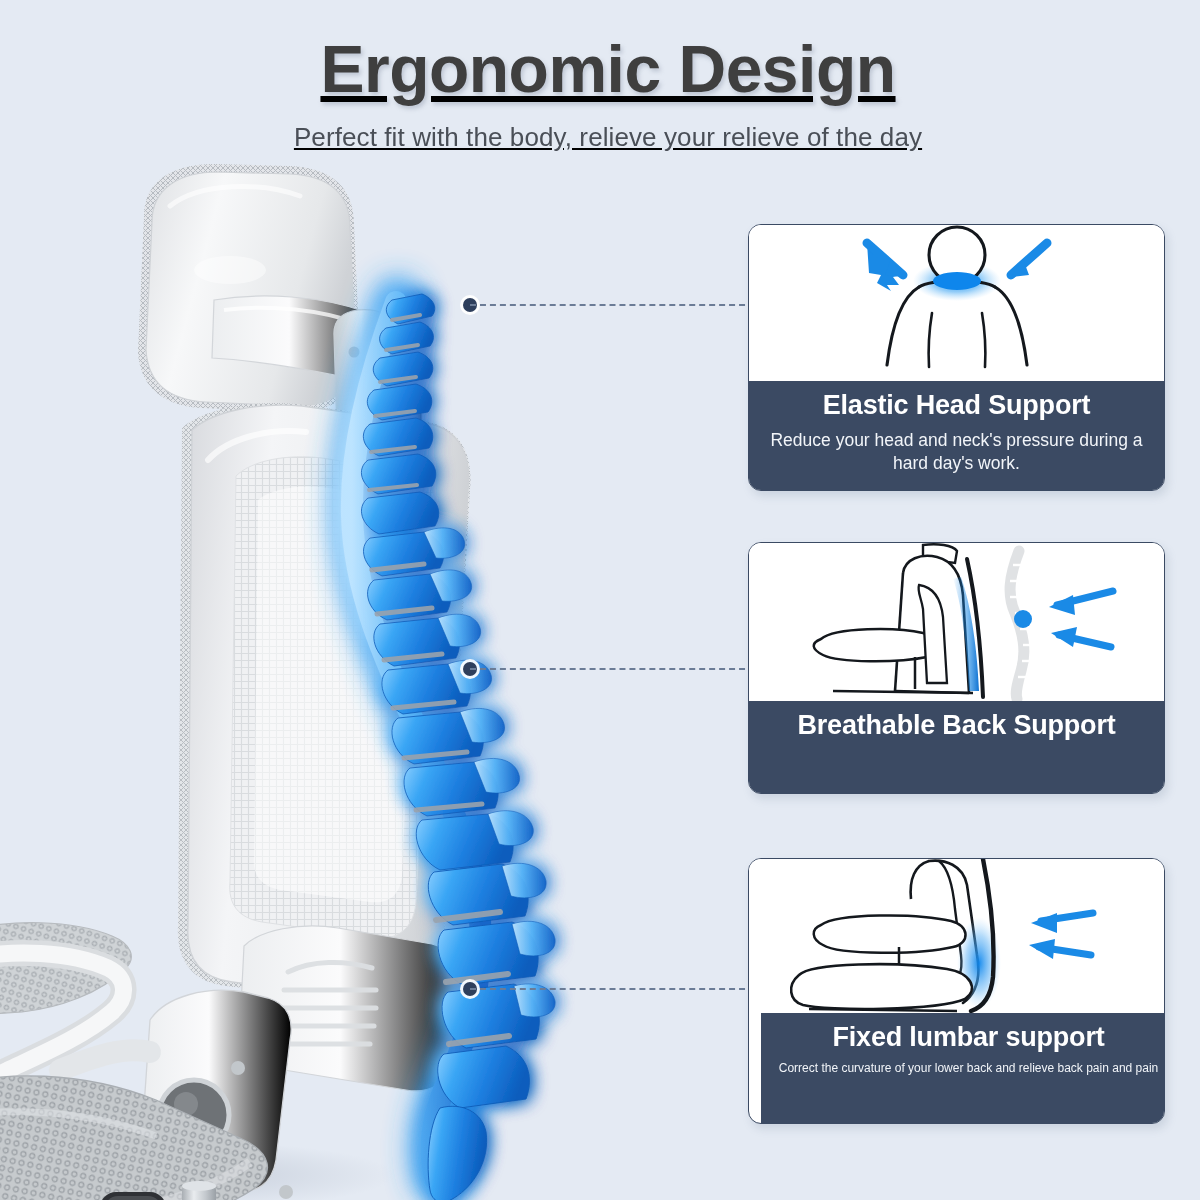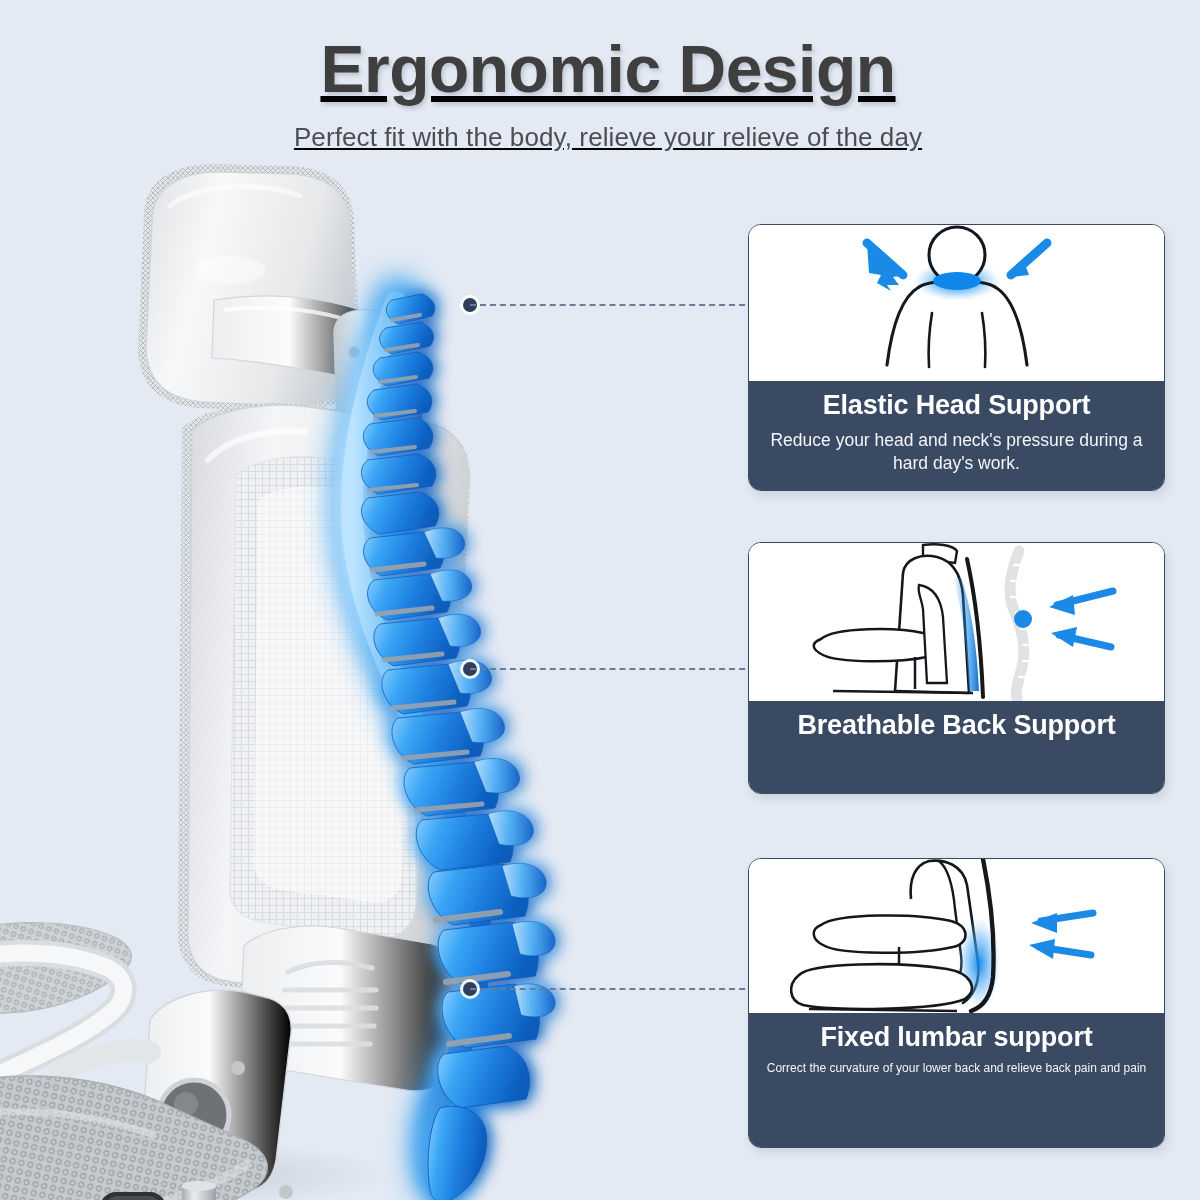--- a/index.html
+++ b/index.html
@@ -71,21 +71,21 @@
   .card-desc.wide { font-size: 12px; }
 
   #card-1 { top: 224px; }
   #card-1 .card-figure { height: 156px; }
   #card-1 .card-body   { height: 109px; }
   #card-2 { top: 542px; }
   #card-2 .card-figure { height: 158px; }
   #card-2 .card-body   { height: 92px; }
   #card-3 { top: 858px; }
   #card-3 .card-figure { height: 154px; }
-  #card-3 .card-body   { height: 134px; }
+  #card-3 .card-body   { height: 110px; margin-left: 12px; }
 </style>
 </head>
 <body>
 
 <div id="header">
   <div id="page-title">Ergonomic Design</div>
   <div id="page-subtitle">Perfect fit with the body, relieve your relieve of the day</div>
 </div>
 
 <div id="product-stage">

